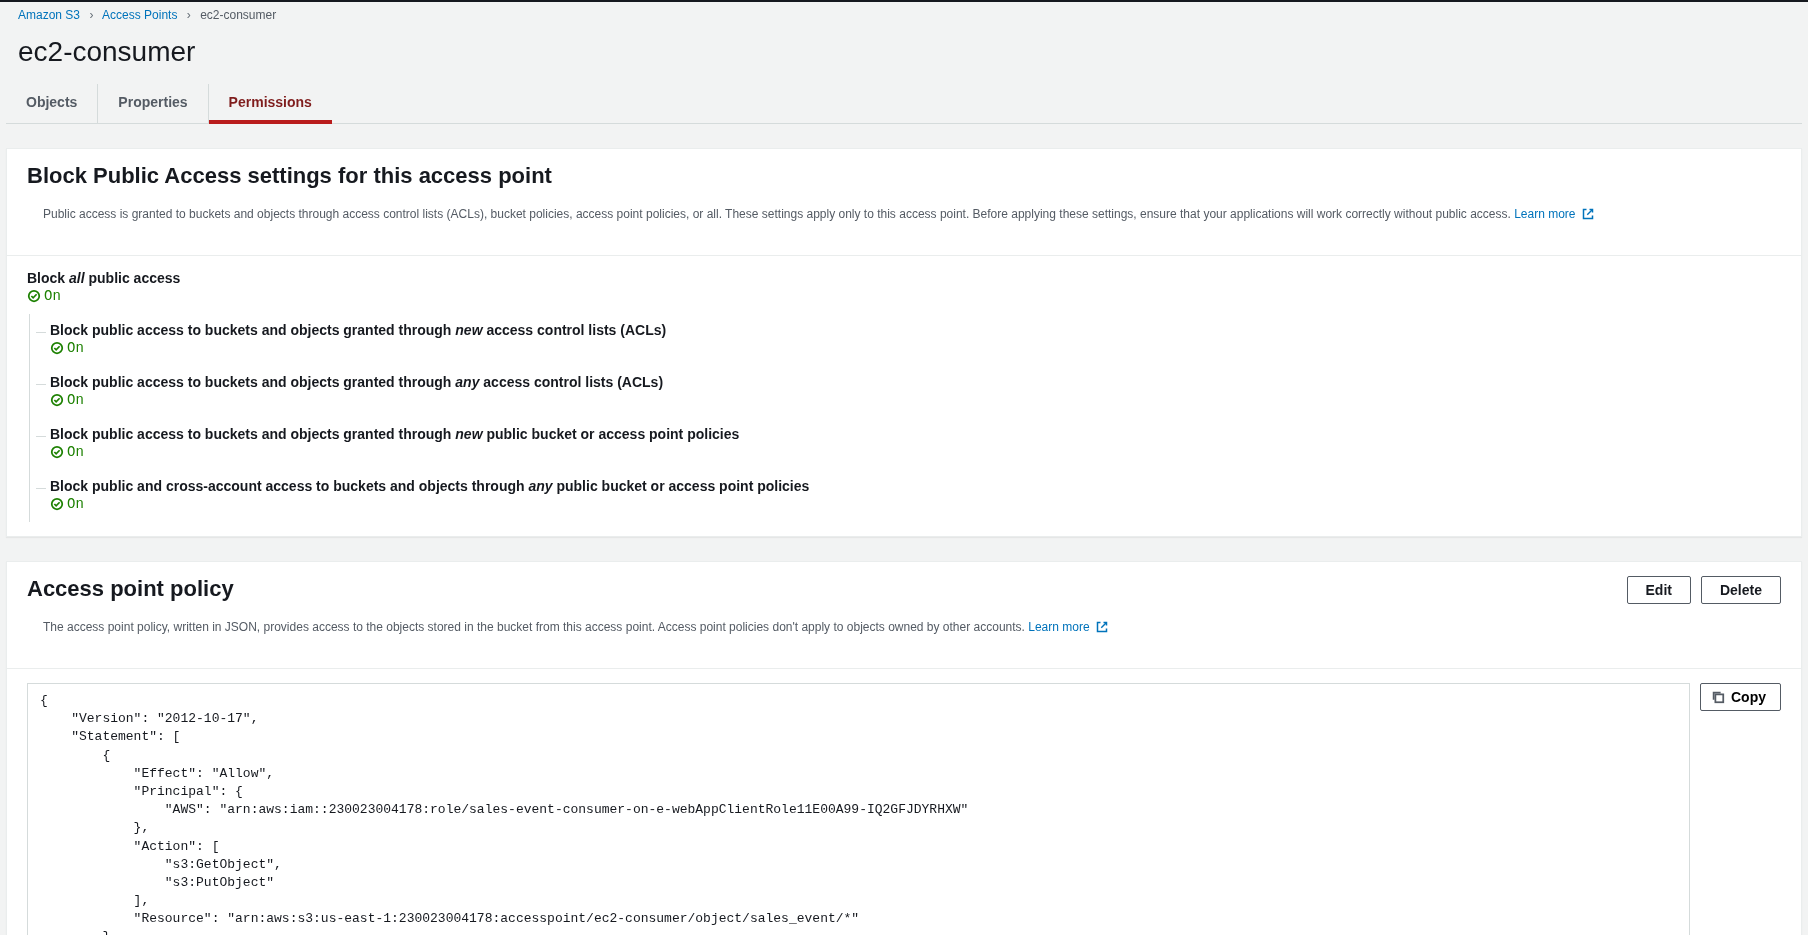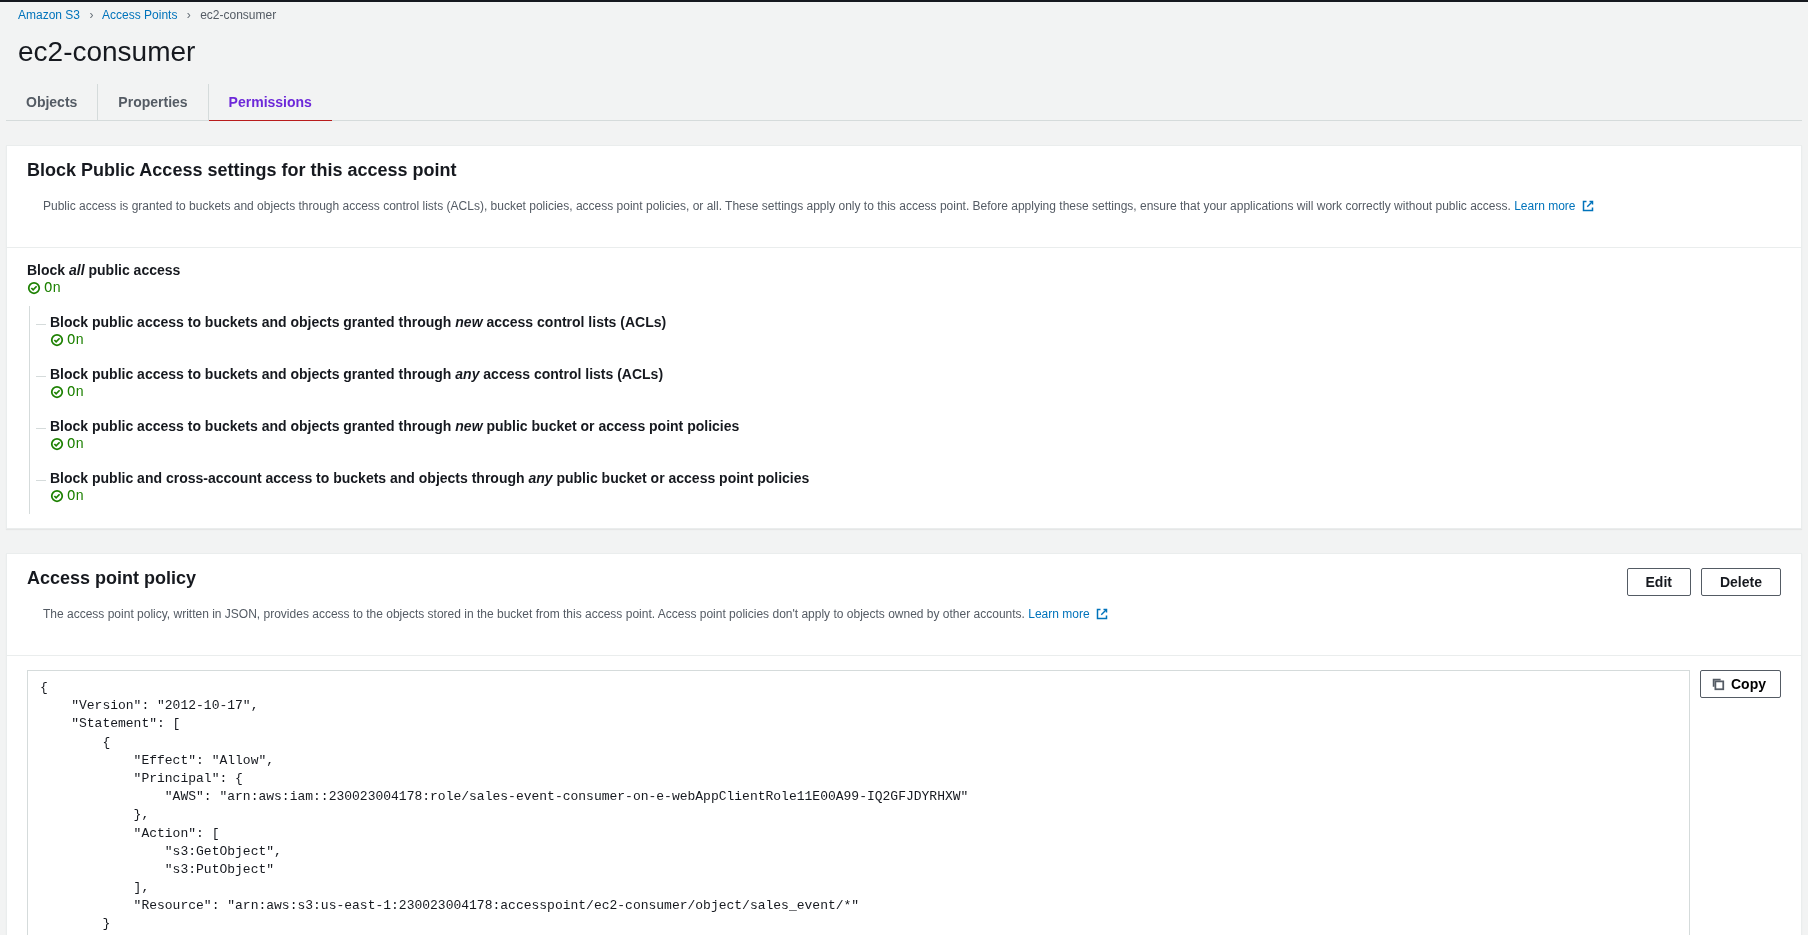--- a/index.html
+++ b/index.html
@@ -30,37 +30,37 @@
     .tabs .tab {
       padding: 10px 20px;
       font-size: 14px;
       color: #545b64;
       font-weight: 700;
       cursor: pointer;
       border-right: 1px solid #d5dbdb;
       background: transparent;
     }
     .tabs .tab:last-child { border-right: none; }
-    .tabs .tab.active { color: #6d28d9; border-bottom: 1px solid #b91c1c; margin-bottom: -1px; }
+    .tabs .tab.active { color: #7f1d1d; border-bottom: 4px solid #b91c1c; margin-bottom: -1px; }
 
     .panel {
       background: #fff;
       border: 1px solid #eaeded;
       box-shadow: 0 1px 1px rgba(0,0,0,0.05);
       margin: 24px 6px 0;
     }
     .panel-header {
       padding: 14px 20px;
       border-bottom: 1px solid #eaeded;
       display: flex;
       justify-content: space-between;
       align-items: flex-start;
       gap: 16px;
     }
-    .panel-header h2 { font-size: 18px; font-weight: 700; margin: 0 0 4px; }
+    .panel-header h2 { font-size: 22px; font-weight: 700; margin: 0 0 4px; }
     .panel-header p { font-size: 12px; color: #545b64; margin: 16px; line-height: 1.5; }
     .panel-body { padding: 14px 20px; }
 
     .btn {
       border: 1px solid #545b64;
       background: #fff;
       padding: 5px 18px;
       font-size: 14px;
       font-weight: 700;
       color: #16191f;

